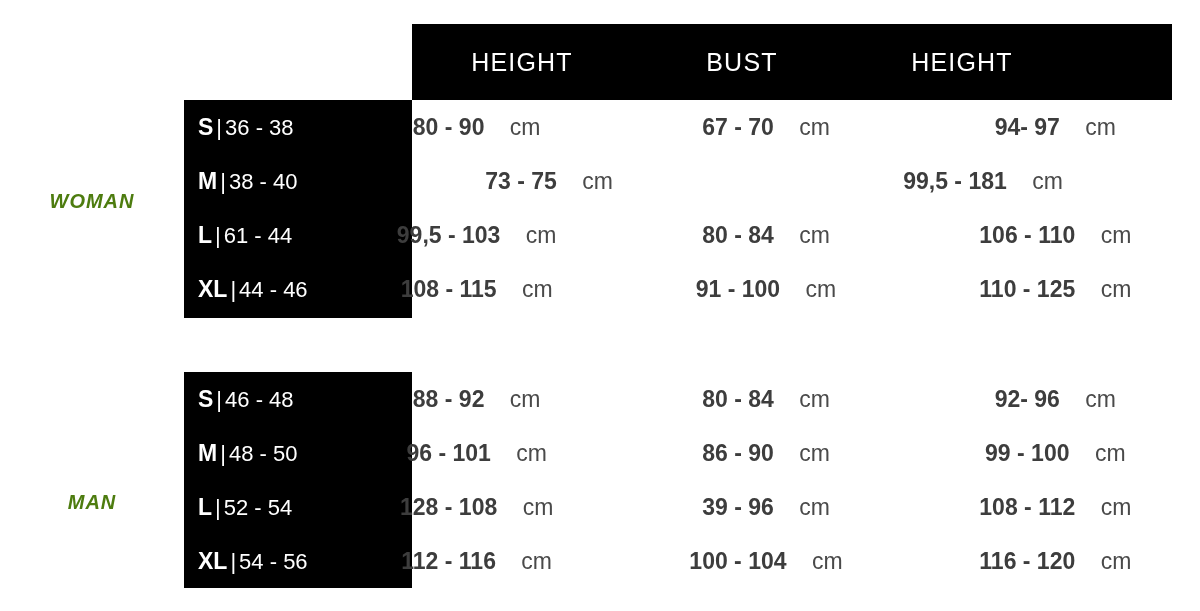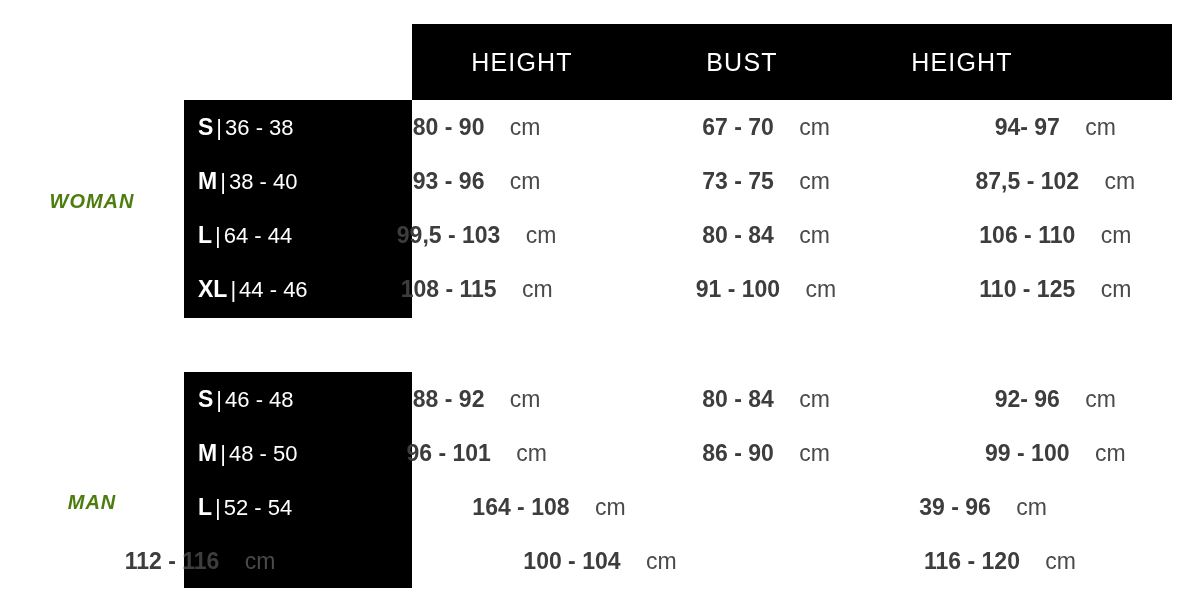--- a/index.html
+++ b/index.html
@@ -154,36 +154,32 @@
         <span class="num">94- 97</span>
         <span class="unit">cm</span>
       </div>
     </div>
 
     <div class="row">
       <div class="size-cell">
         <span class="sz">M</span><span class="sep">|</span><span class="rng">38 - 40</span>
       </div>
       <div class="meas">
-        <span class="num">93 - 96</span>
-        <span class="unit">cm</span>
-      </div>
-      <div class="meas">
         <span class="num">73 - 75</span>
         <span class="unit">cm</span>
       </div>
       <div class="meas">
-        <span class="num">87,5 - 102</span>
-        <span class="unit">cm</span>
-      </div>
-    </div>
-
-    <div class="row">
-      <div class="size-cell">
-        <span class="sz">L</span><span class="sep">|</span><span class="rng">64 - 44</span>
+        <span class="num">99,5 - 181</span>
+        <span class="unit">cm</span>
+      </div>
+    </div>
+
+    <div class="row">
+      <div class="size-cell">
+        <span class="sz">L</span><span class="sep">|</span><span class="rng">61 - 44</span>
       </div>
       <div class="meas">
         <span class="num">99,5 - 103</span>
         <span class="unit">cm</span>
       </div>
       <div class="meas">
         <span class="num">80 - 84</span>
         <span class="unit">cm</span>
       </div>
       <div class="meas">
@@ -252,30 +248,37 @@
         <span class="num">99 - 100</span>
         <span class="unit">cm</span>
       </div>
     </div>
 
     <div class="row">
       <div class="size-cell">
         <span class="sz">L</span><span class="sep">|</span><span class="rng">52 - 54</span>
       </div>
       <div class="meas">
-        <span class="num">164 - 108</span>
+        <span class="num">128 - 108</span>
         <span class="unit">cm</span>
       </div>
       <div class="meas">
         <span class="num">39 - 96</span>
         <span class="unit">cm</span>
       </div>
-    </div>
-
-    <div class="row">
+      <div class="meas">
+        <span class="num">108 - 112</span>
+        <span class="unit">cm</span>
+      </div>
+    </div>
+
+    <div class="row">
+      <div class="size-cell">
+        <span class="sz">XL</span><span class="sep">|</span><span class="rng">54 - 56</span>
+      </div>
       <div class="meas">
         <span class="num">112 - 116</span>
         <span class="unit">cm</span>
       </div>
       <div class="meas">
         <span class="num">100 - 104</span>
         <span class="unit">cm</span>
       </div>
       <div class="meas">
         <span class="num">116 - 120</span>

